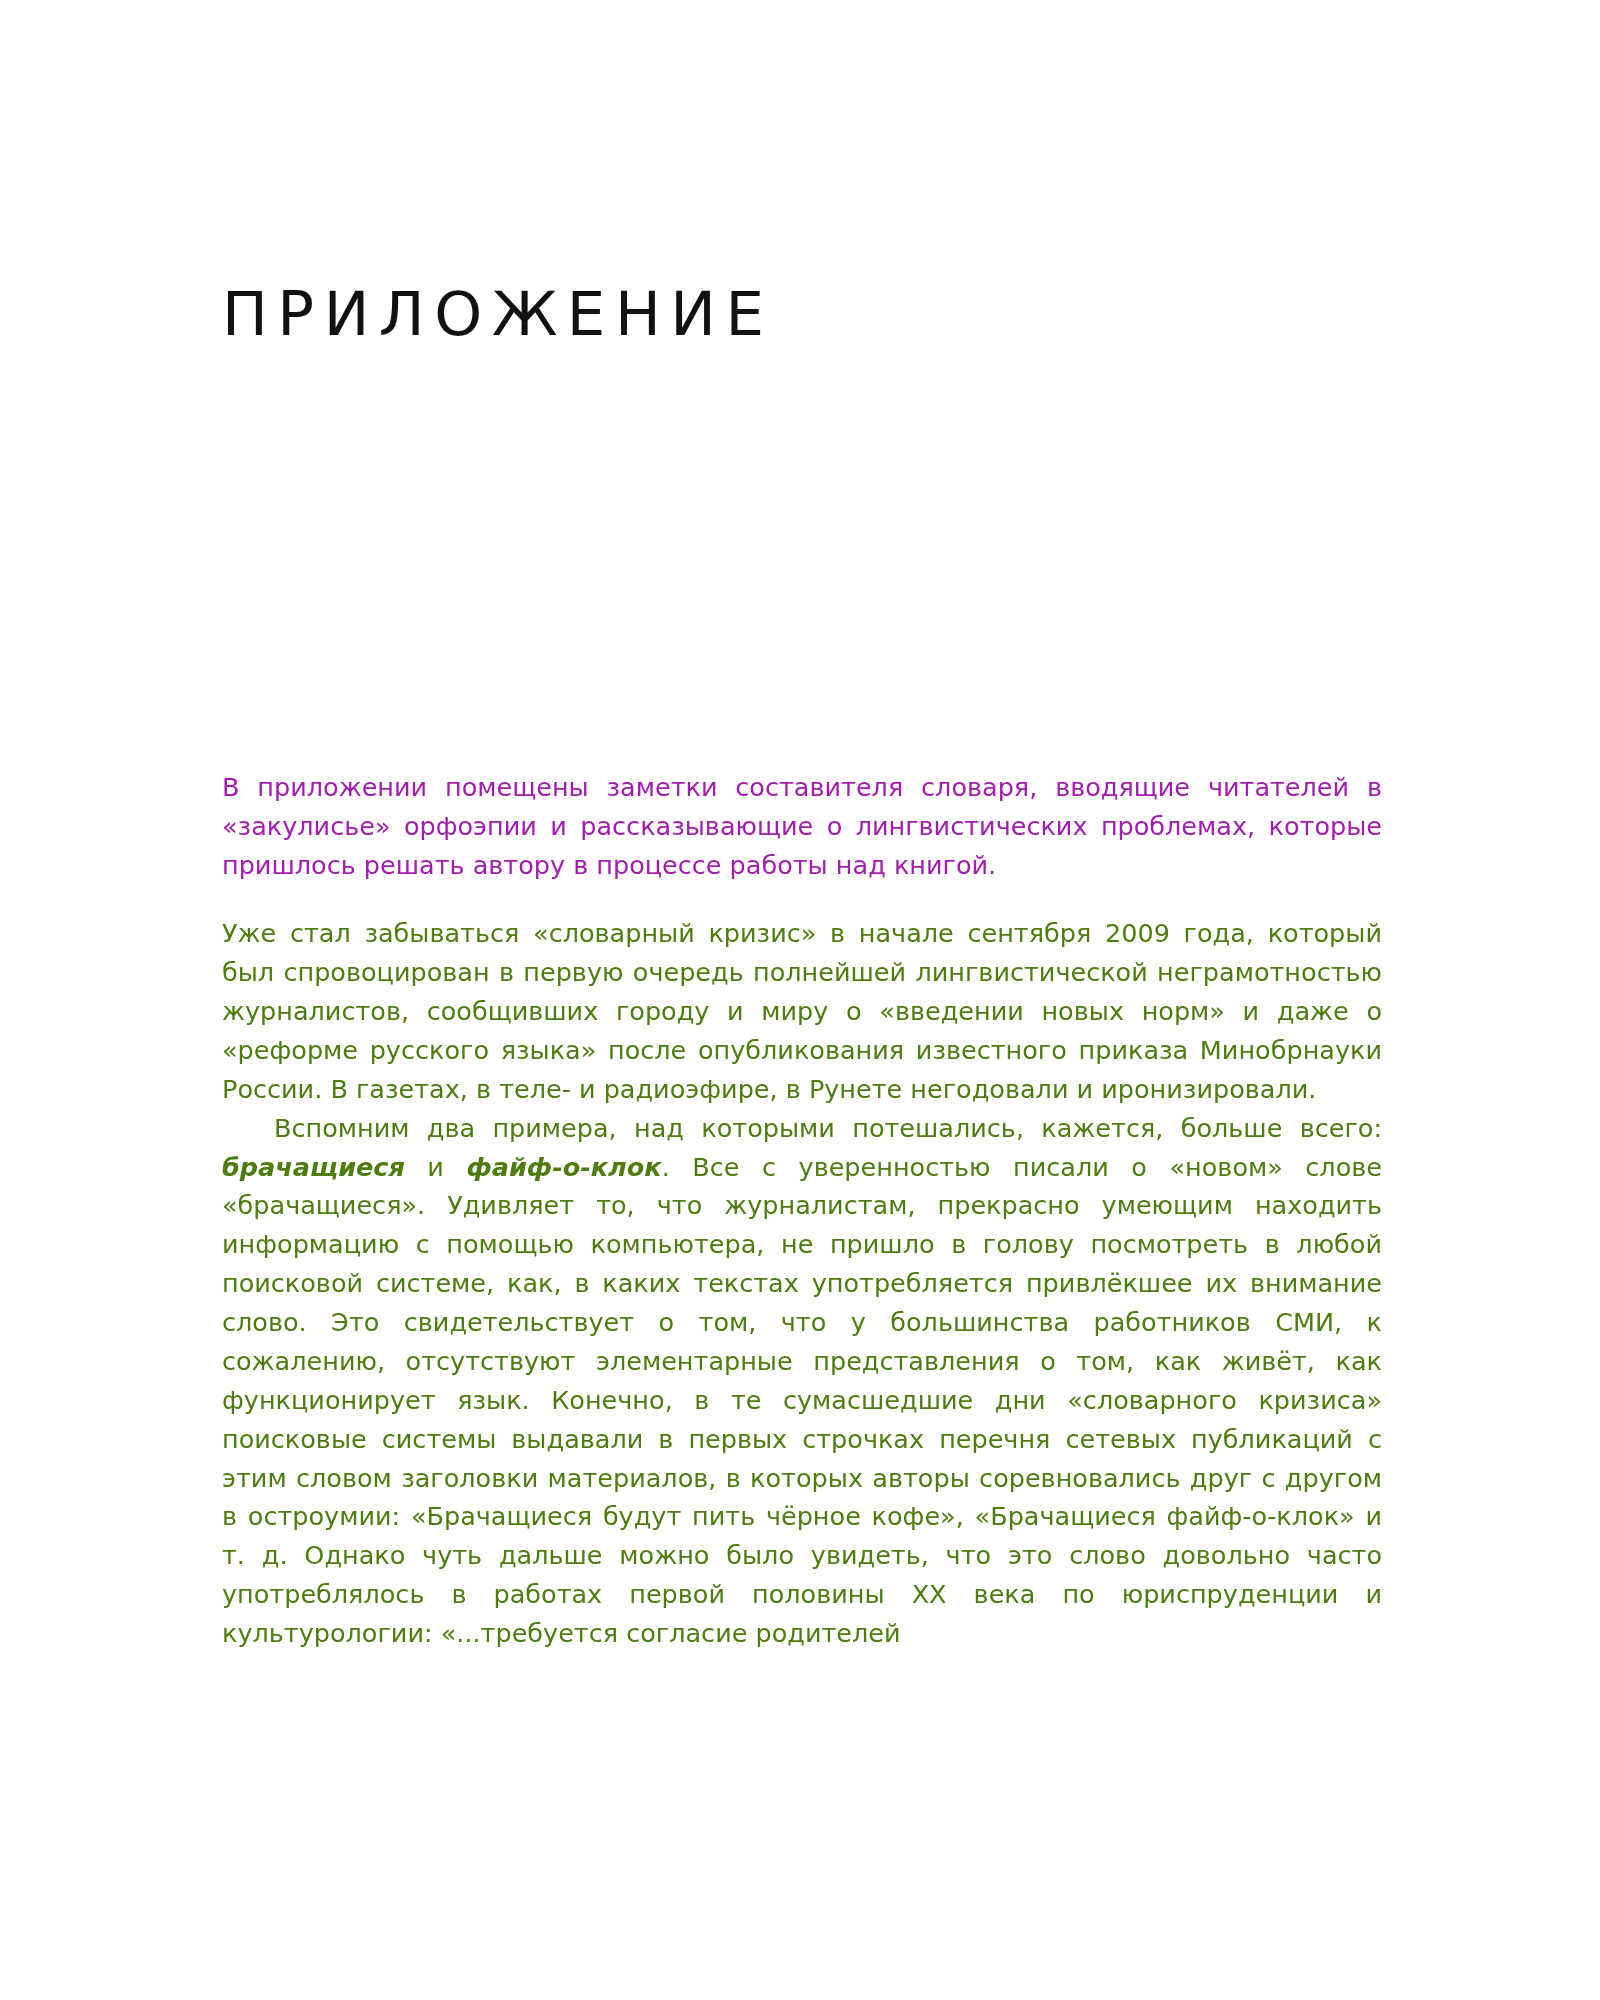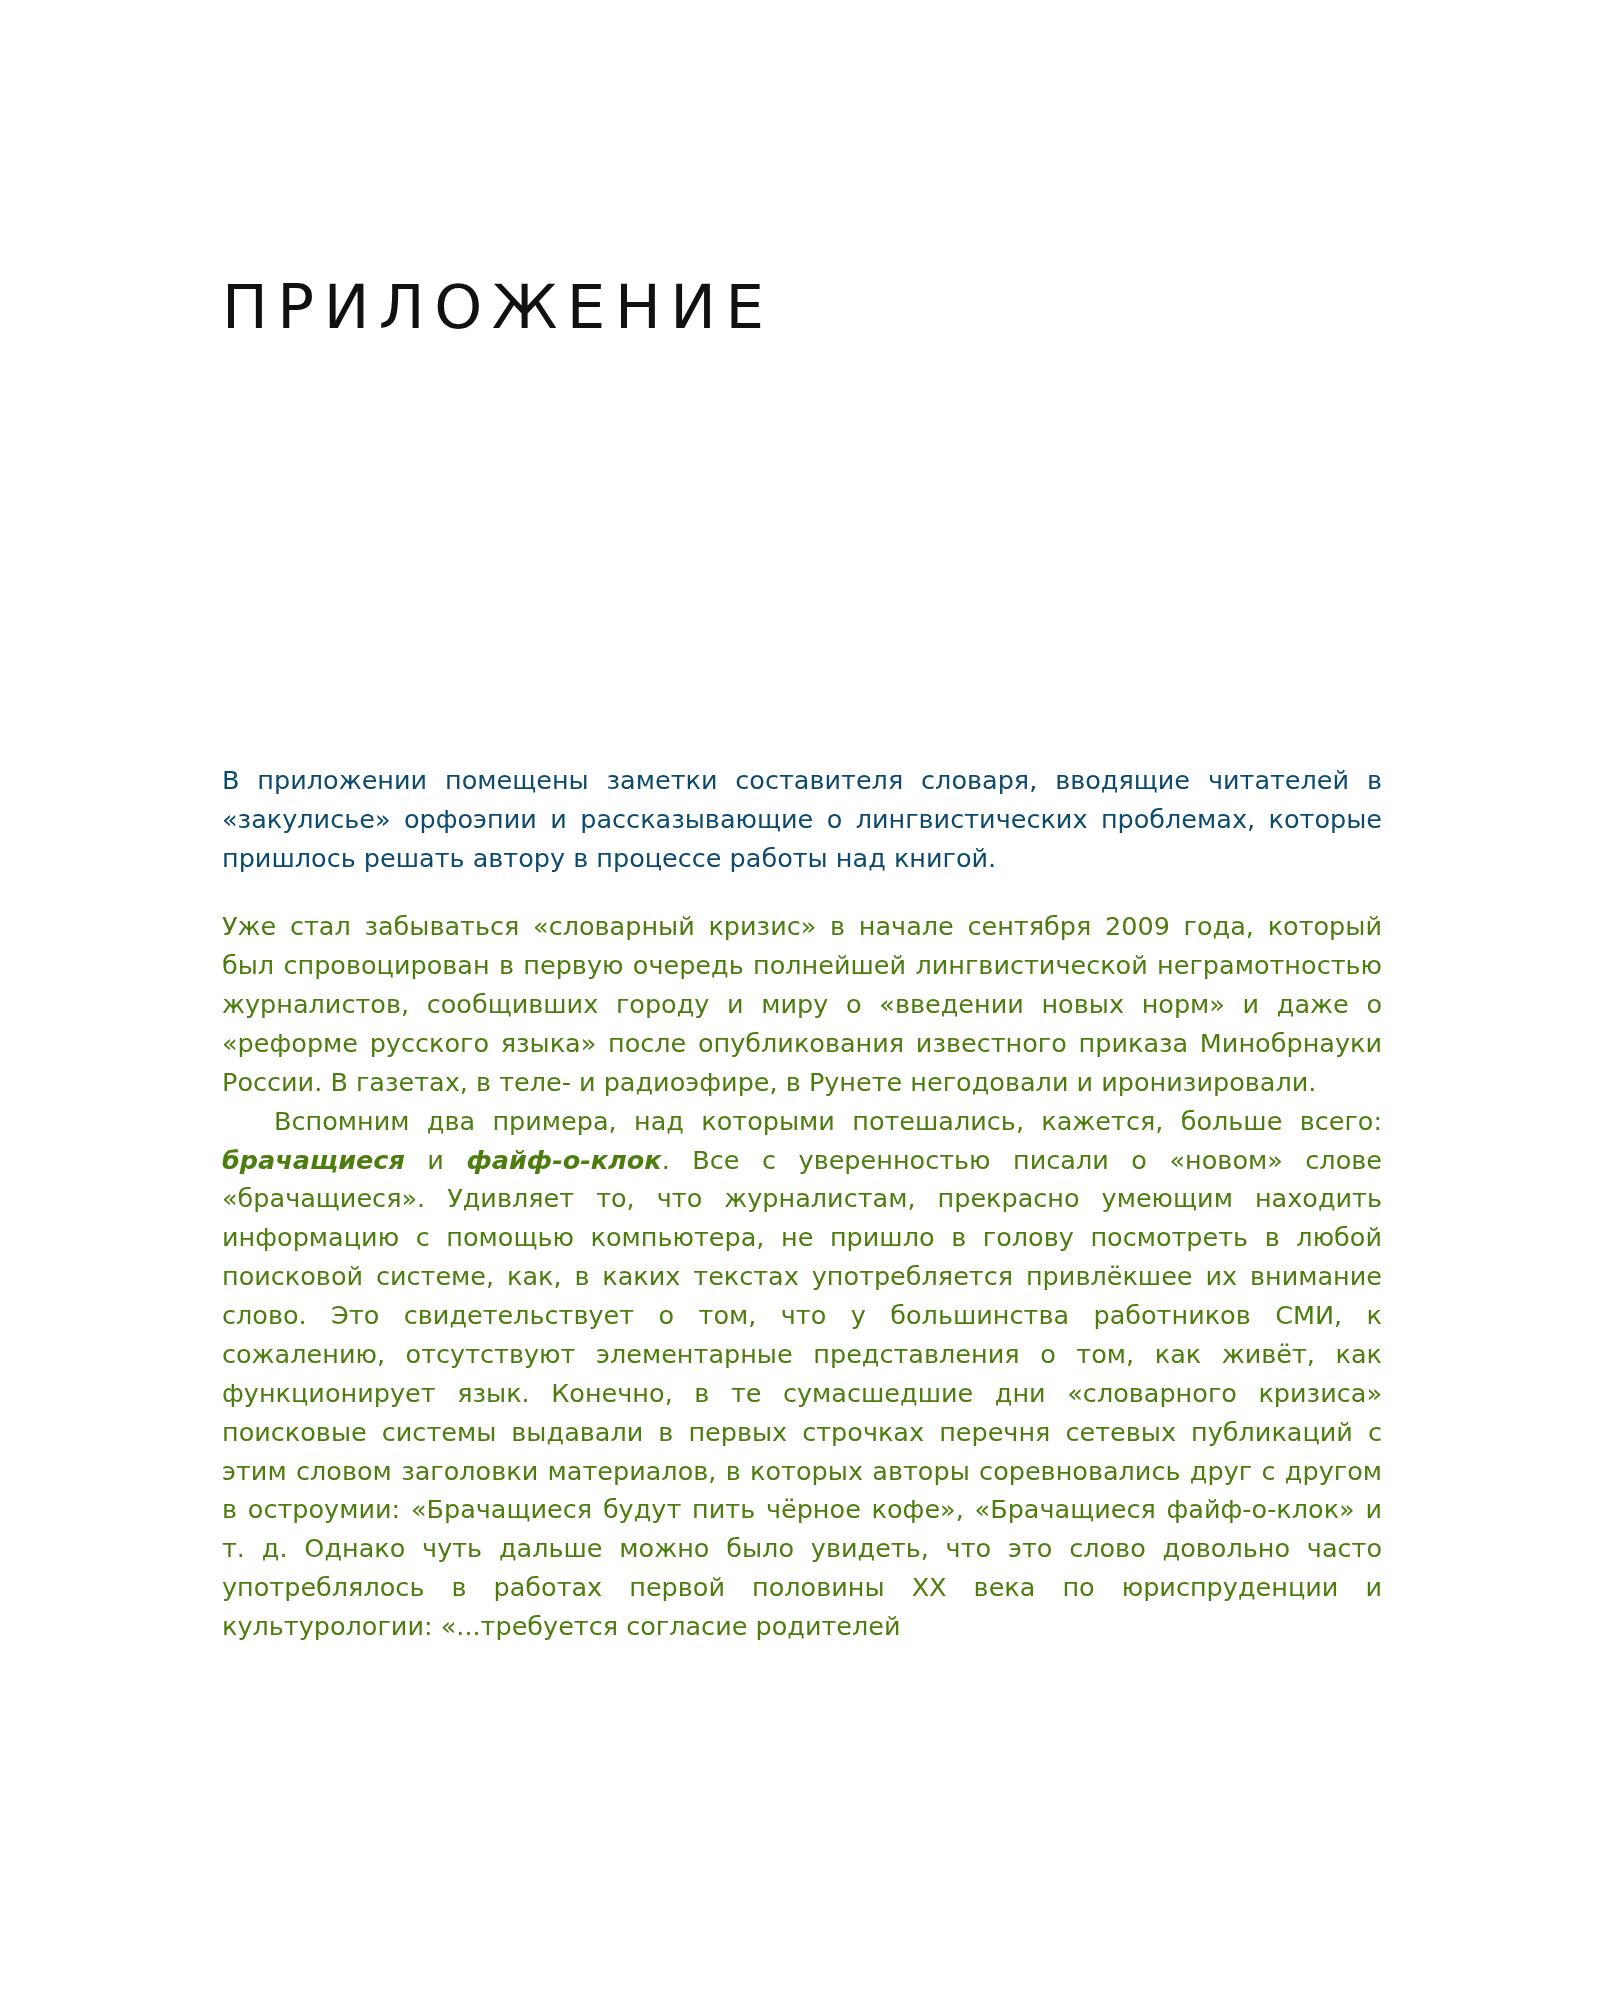--- a/index.html
+++ b/index.html
@@ -18,42 +18,42 @@
   .page {
     position: relative;
     width: 1600px;
     height: 2000px;
     background: #ffffff;
     box-sizing: border-box;
   }
   .content {
     position: absolute;
     left: 222px;
-    top: 8px;
+    top: 15px;
     width: 1160px;
   }
   .page-title {
     font-family: "DejaVu Sans", sans-serif;
     font-weight: 400;
     font-size: 61px;
     letter-spacing: 9.5px;
     line-height: 1;
     margin: 0;
     padding-top: 268px;
     color: #111111;
     white-space: nowrap;
   }
   .intro {
     margin: 0;
     padding-top: 424px;
     font-size: 25.5px;
     line-height: 1.52;
     text-align: justify;
     text-justify: inter-word;
-    color: #0c4a6e;
+    color: #a21caf;
     hyphens: manual;
   }
   .section-heading {
     margin: 0;
     padding-top: 66px;
     font-size: 25.5px;
     font-weight: bold;
     line-height: 1.5;
     color: #000000;
   }

